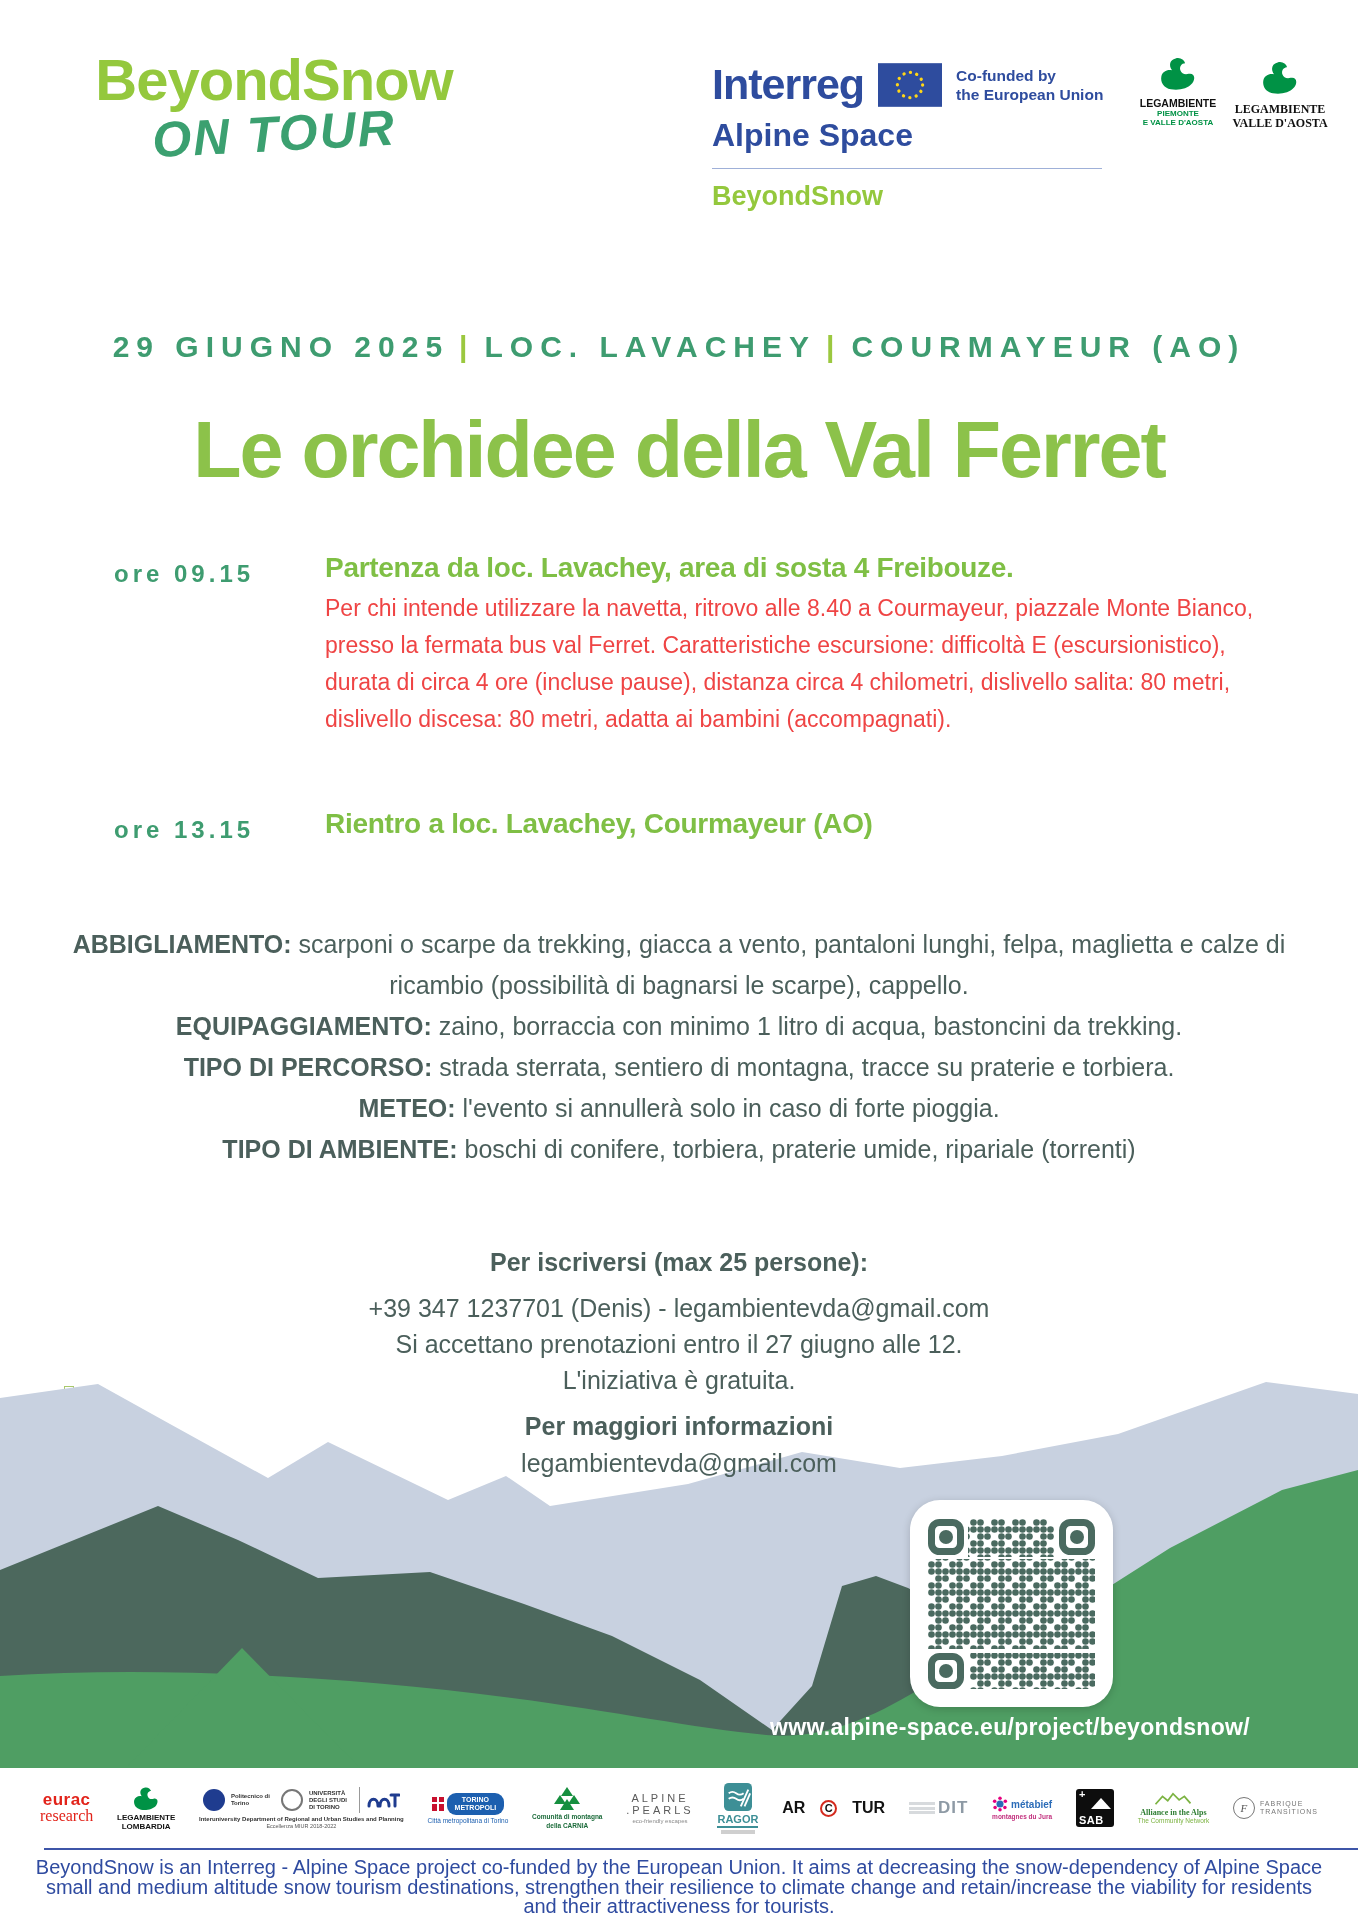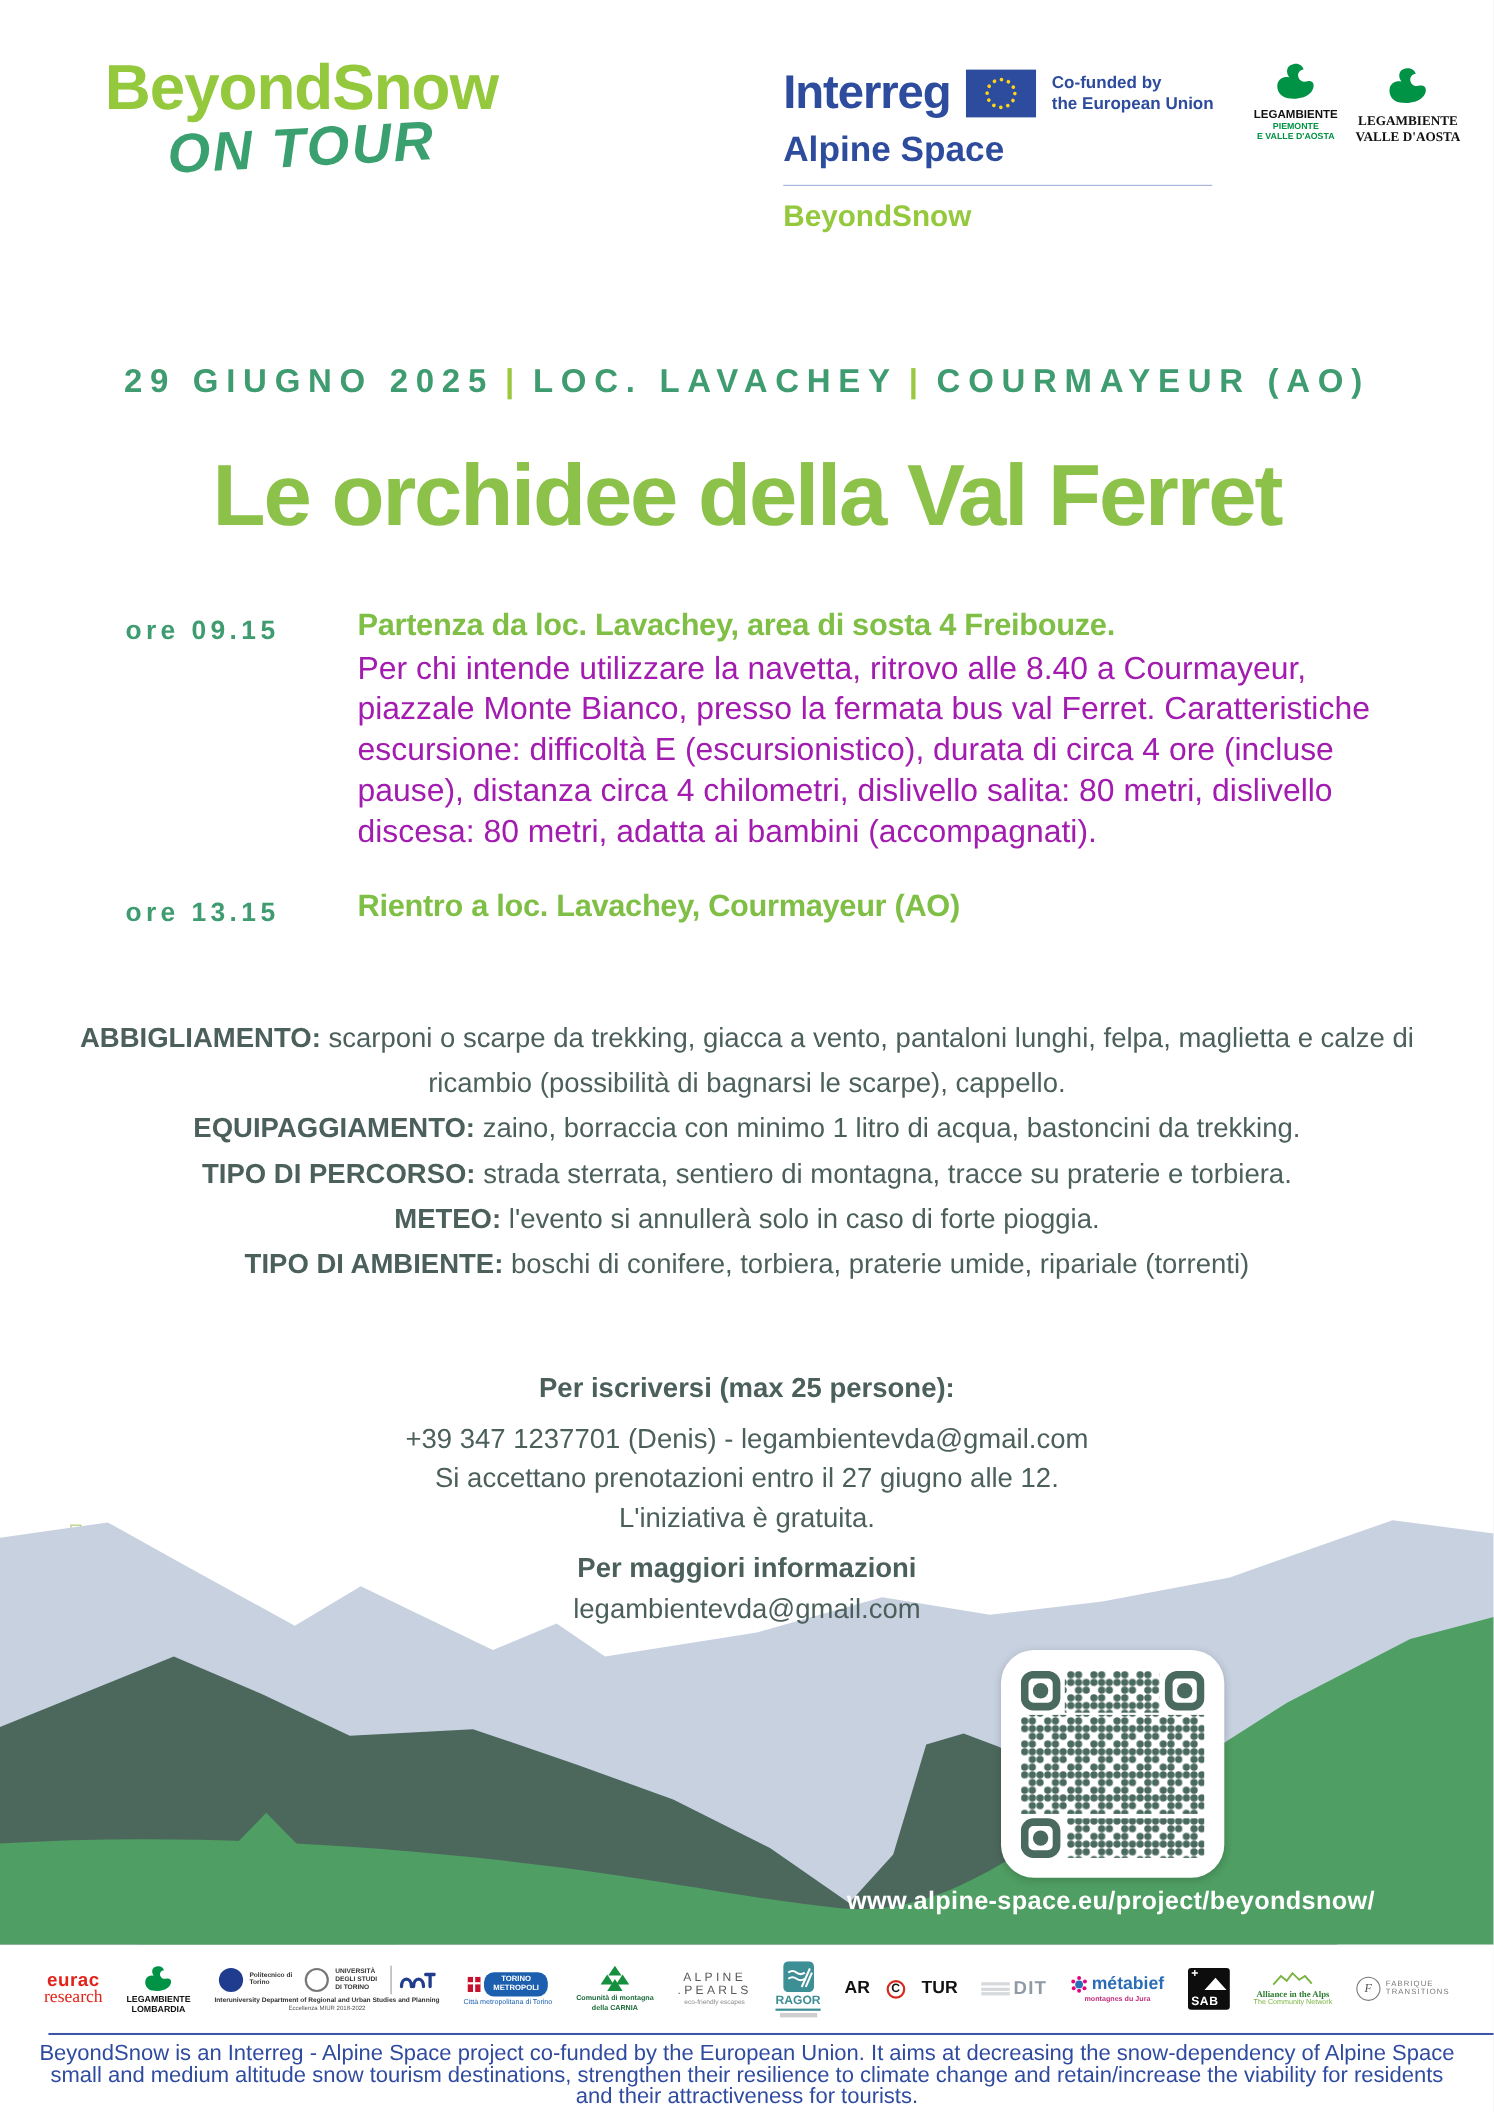--- a/index.html
+++ b/index.html
@@ -25,21 +25,21 @@
   .leg1 .r{font-size:8px;font-weight:bold;color:#009245;line-height:9px;}
   .leg2 .n{font-family:"Liberation Serif",serif;font-size:12px;font-weight:bold;color:#111;line-height:14px;}
   
   .dateline{position:absolute;left:0;top:330px;width:100%;text-align:center;
             font-size:30px;font-weight:bold;letter-spacing:7px;color:#3E9C70;}
   .dateline .pipe{color:#9BC83F;padding:0 10px;font-weight:bold;}
   .title{position:absolute;left:0;top:404px;width:100%;text-align:center;
          font-size:79px;font-weight:bold;letter-spacing:-2px;color:#8CC24A;}
   .time{position:absolute;left:114px;font-size:24px;font-weight:600;letter-spacing:4px;color:#3E9C70;}
   .shead{position:absolute;left:325px;font-size:28px;font-weight:bold;color:#7FBF45;letter-spacing:-0.3px;}
-  .sbody{position:absolute;left:325px;top:590px;width:948px;font-size:29px;line-height:37px;color:#a21caf;}
+  .sbody{position:absolute;left:325px;top:590px;width:948px;font-size:23px;line-height:37px;color:#ef4444;}
   
   .info-title{position:absolute;left:0;top:874px;width:100%;text-align:center;
               font-size:28px;font-weight:bold;color:#3E9C70;letter-spacing:0.5px;}
   .info-list{position:absolute;left:44px;top:924px;width:1270px;text-align:center;
              font-size:25px;line-height:41px;color:#4B5F5B;}
   .info-list p{margin:0;}
   .lbl{font-weight:bold;}
   
   .reg{position:absolute;left:0;top:1244px;width:100%;text-align:center;color:#4B5F5B;}
   .reg .h{font-size:25px;font-weight:bold;margin:0 0 10px 0;}
@@ -81,21 +81,21 @@
   .ragor-t{font-size:11px;font-weight:bold;color:#3D8F96;border-bottom:2px solid #3D8F96;line-height:13px;margin-top:2px;}
   .ragor-bar{width:34px;height:4px;background:#cfcfcf;margin-top:2px;}
   .arctur-t{font-size:16px;font-weight:bold;color:#111;display:flex;align-items:center;gap:15px;}
   .circledC{display:inline-flex;align-items:center;justify-content:center;width:17px;height:17px;
             border:2.5px solid #D42A1E;border-radius:50%;font-size:11px;box-sizing:border-box;}
   .dit-row{display:flex;align-items:center;gap:3px;}
   .dit-bars{display:flex;flex-direction:column;gap:1.5px;}
   .dit-bars i{display:block;width:26px;height:3px;background:#d7dadd;}
   .dit-t{font-size:17px;font-weight:bold;color:#8E9AA5;letter-spacing:1px;}
   .meta-row{display:flex;align-items:center;gap:3px;}
-  .meta-t{font-size:16px;font-weight:bold;color:#2B6CB8;}
+  .meta-t{font-size:10px;font-weight:bold;color:#2B6CB8;}
   .meta-sub{font-size:6.5px;font-weight:bold;color:#C2307E;margin-top:1px;}
   .sab-box{width:38px;height:38px;background:#0d0d0d;border-radius:3px;position:relative;}
   .sab-plus{position:absolute;left:3px;top:-1px;color:#fff;font-size:11px;font-weight:bold;}
   .sab-tri{position:absolute;right:3px;top:9px;width:0;height:0;
            border-left:10px solid transparent;border-right:10px solid transparent;border-bottom:11px solid #fff;}
   .sab-t{position:absolute;left:3px;bottom:1px;color:#fff;font-size:11px;font-weight:bold;letter-spacing:0.5px;}
   .alps .l1{font-family:"Liberation Serif",serif;font-size:8px;font-weight:bold;color:#2E7D32;line-height:9px;margin-top:2px;}
   .alps .l2{font-size:6.5px;color:#7CB342;line-height:7px;}
   .fab{flex-direction:row;gap:5px;align-items:center;}
   .fab-seal{width:20px;height:20px;border:1.5px solid #777;border-radius:50%;display:flex;align-items:center;

